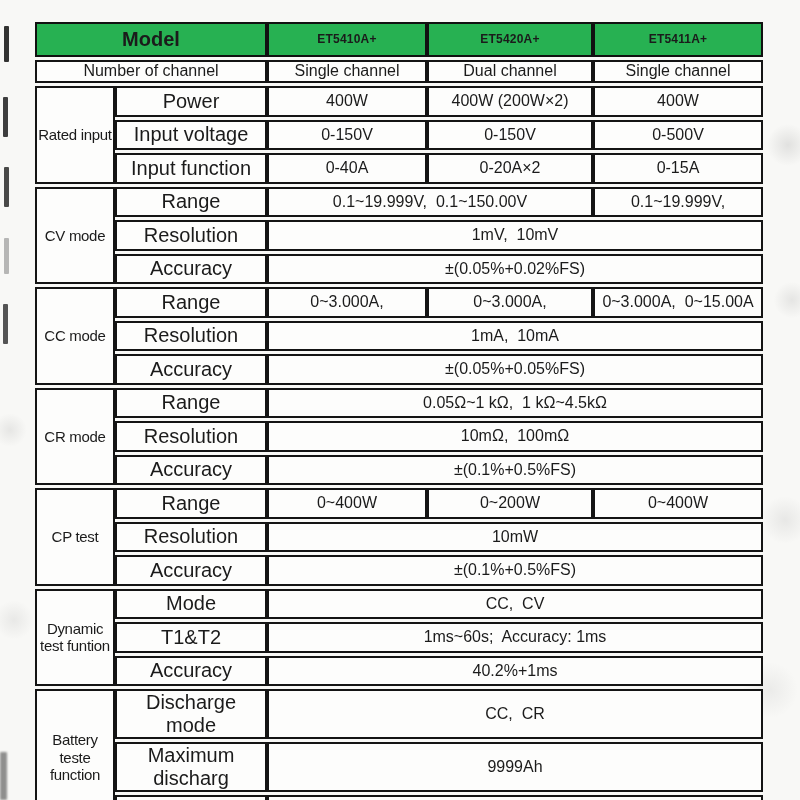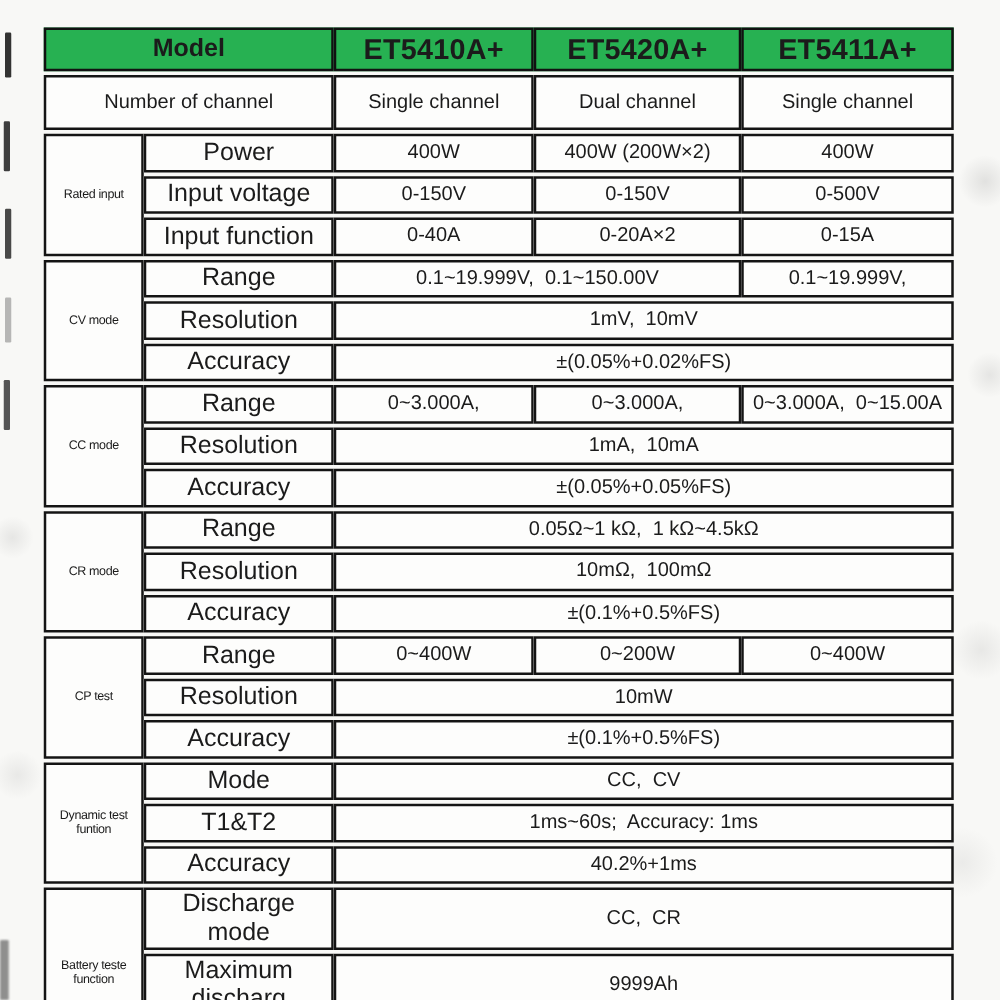--- a/index.html
+++ b/index.html
@@ -23,26 +23,26 @@
     border:2px solid #141414;
     background:#fdfdfc;
     color:#1b1b1b;
     text-align:center;vertical-align:middle;
     font-size:16px;line-height:1.15;
     white-space:pre-wrap;
     padding:0 2px;box-sizing:border-box;
     overflow:hidden;
   }
   tr.r-head{height:35px;}
-  tr.r-chan{height:44px;}
+  tr.r-chan{height:23px;}
   tr.r-data{height:30.5px;}
   th.green{background:#27b152;border-color:#111;}
   th.model-cell{font-size:20px;font-weight:700;}
-  th.col-cell{font-size:23px;font-weight:600;letter-spacing:.2px;}
-  td.sec{font-size:10px;letter-spacing:-0.3px;padding:0 1px;}
+  th.col-cell{font-size:12px;font-weight:600;letter-spacing:.2px;}
+  td.sec{font-size:15px;letter-spacing:-0.3px;padding:0 1px;}
   td.sub{font-size:20px;}
   
   .scan-mark{position:absolute;width:5px;background:#1d1d1d;border-radius:1px;}
   .m1{left:4px;top:26px;height:36px;opacity:.9;}
   .m2{left:3px;top:97px;height:40px;opacity:.85;}
   .m3{left:4px;top:167px;height:40px;opacity:.8;}
   .m4{left:4px;top:238px;height:36px;opacity:.3;}
   .m5{left:3px;top:304px;height:40px;opacity:.75;}
   .m6{left:0px;top:752px;height:48px;width:7px;opacity:.55;background:#3a3a3a;filter:blur(1px);}
 </style>

